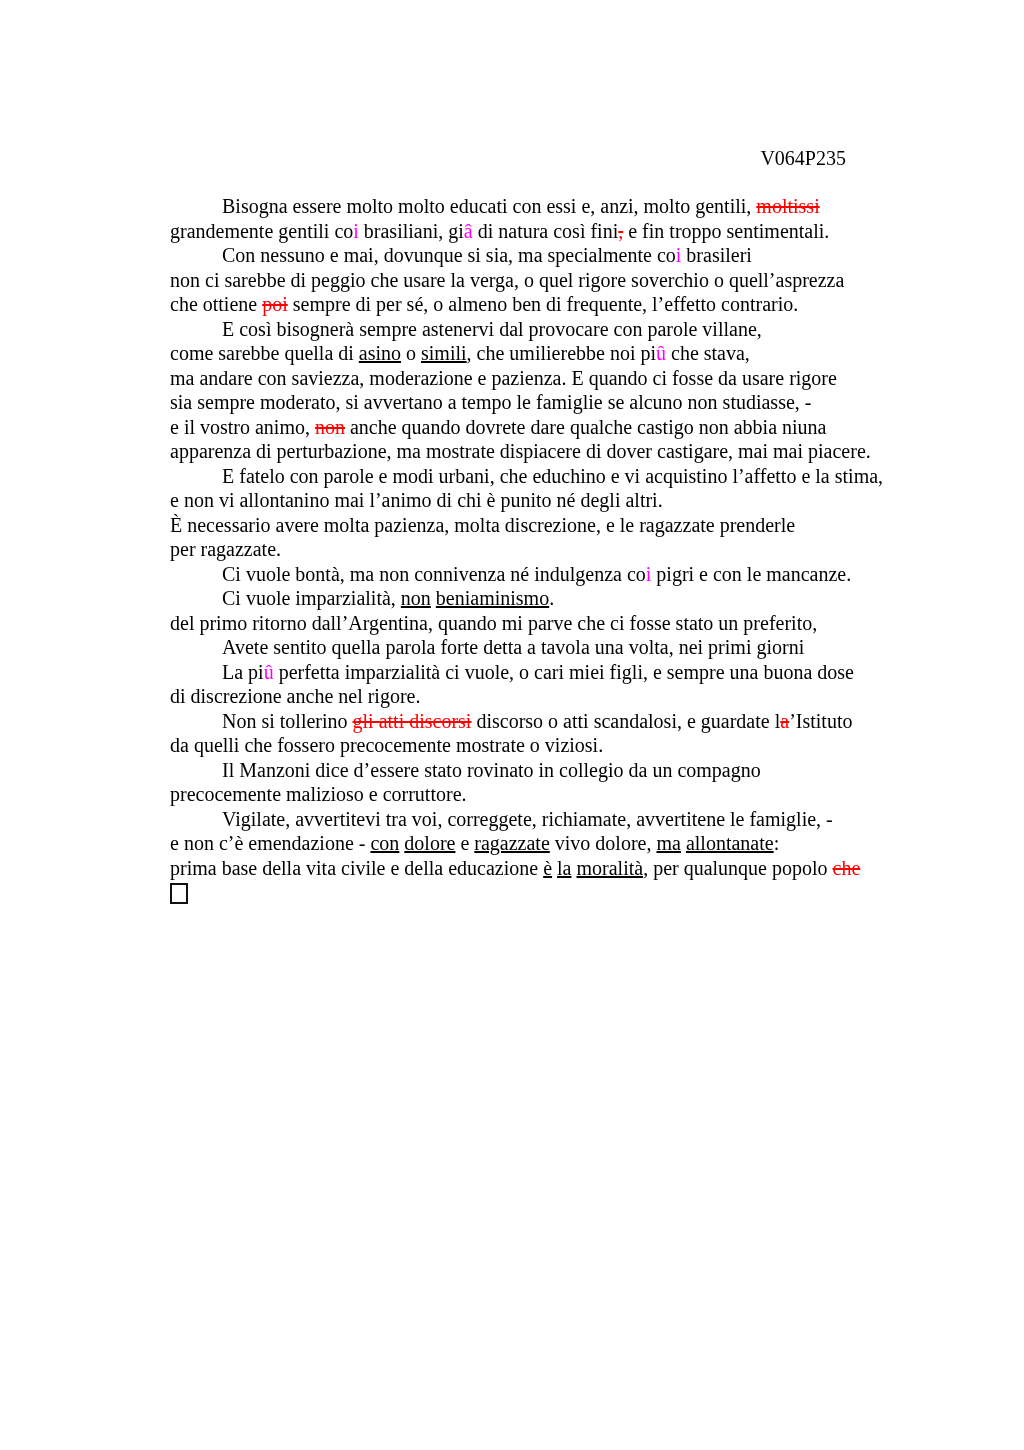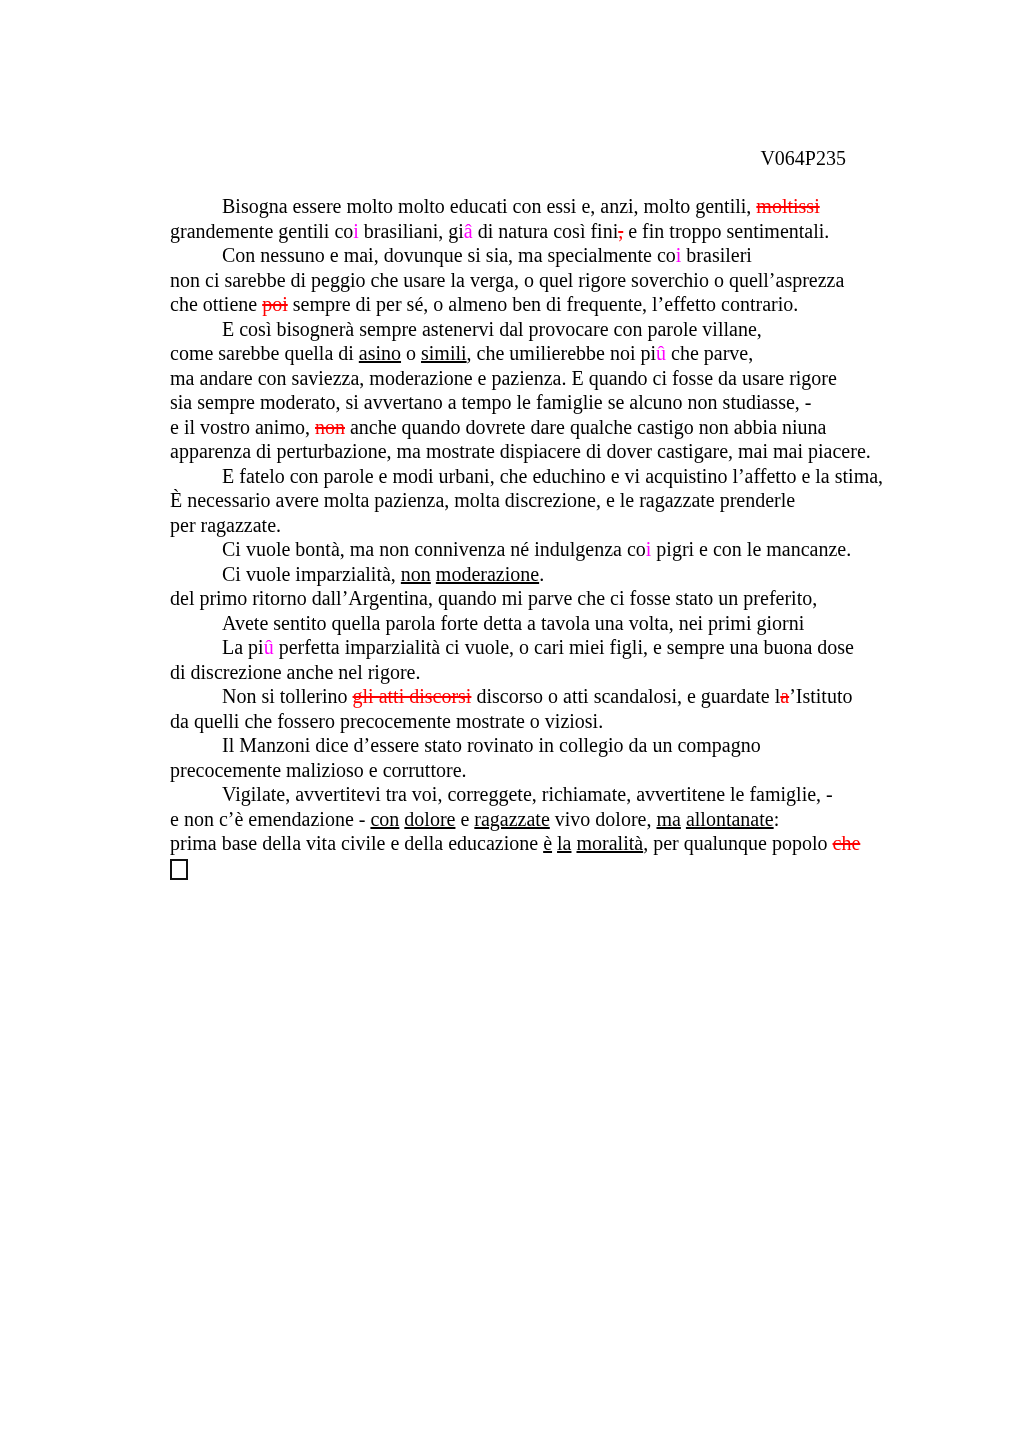--- a/index.html
+++ b/index.html
@@ -69,30 +69,31 @@
 
 <div class="page">
   <div class="header-code">V064P235</div>
   <div class="text-block">
       <div class="line indent"><span>Bisogna essere molto molto educati con essi e, anzi, molto gentili, </span><span class="strike">moltissi</span></div>
       <div class="line"><span>grandemente gentili co</span><span class="magenta">i</span><span> brasiliani, gi</span><span class="magenta">â</span><span> di natura così fini</span><span class="strike">,</span><span> e fin troppo sentimentali.</span></div>
       <div class="line indent"><span>Con nessuno e mai, dovunque si sia, ma specialmente co</span><span class="magenta">i</span><span> brasileri</span></div>
       <div class="line"><span>non ci sarebbe di peggio che usare la verga, o quel rigore soverchio o quell’asprezza</span></div>
       <div class="line"><span>che ottiene </span><span class="strike">poi</span><span> sempre di per sé, o almeno ben di frequente, l’effetto contrario.</span></div>
       <div class="line indent"><span>E così bisognerà sempre astenervi dal provocare con parole villane,</span></div>
-      <div class="line"><span>come sarebbe quella di </span><span class="underline">asino</span><span> o </span><span class="underline">simili</span><span>, che umilierebbe noi pi</span><span class="magenta">û</span><span> che parve,</span></div>
+      <div class="line"><span>come sarebbe quella di </span><span class="underline">asino</span><span> o </span><span class="underline">simili</span><span>, che umilierebbe noi pi</span><span class="magenta">û</span><span> che stava,</span></div>
       <div class="line"><span>ma andare con saviezza, moderazione e pazienza. E quando ci fosse da usare rigore</span></div>
       <div class="line"><span>sia sempre moderato, si avvertano a tempo le famiglie se alcuno non studiasse, -</span></div>
       <div class="line"><span>e il vostro animo, </span><span class="strike">non</span><span> anche quando dovrete dare qualche castigo non abbia niuna</span></div>
       <div class="line"><span>apparenza di perturbazione, ma mostrate dispiacere di dover castigare, mai mai piacere.</span></div>
       <div class="line indent"><span>E fatelo con parole e modi urbani, che educhino e vi acquistino l’affetto e la stima,</span></div>
+      <div class="line"><span>e non vi allontanino mai l’animo di chi è punito né degli altri.</span></div>
       <div class="line"><span>È necessario avere molta pazienza, molta discrezione, e le ragazzate prenderle</span></div>
       <div class="line"><span>per ragazzate.</span></div>
       <div class="line indent"><span>Ci vuole bontà, ma non connivenza né indulgenza co</span><span class="magenta">i</span><span> pigri e con le mancanze.</span></div>
-      <div class="line indent"><span>Ci vuole imparzialità, </span><span class="underline">non</span><span> </span><span class="underline">moderazione</span><span>.</span></div>
+      <div class="line indent"><span>Ci vuole imparzialità, </span><span class="underline">non</span><span> </span><span class="underline">beniaminismo</span><span>.</span></div>
       <div class="line"><span>del primo ritorno dall’Argentina, quando mi parve che ci fosse stato un preferito,</span></div>
       <div class="line indent"><span>Avete sentito quella parola forte detta a tavola una volta, nei primi giorni</span></div>
       <div class="line indent"><span>La pi</span><span class="magenta">û</span><span> perfetta imparzialità ci vuole, o cari miei figli, e sempre una buona dose</span></div>
       <div class="line"><span>di discrezione anche nel rigore.</span></div>
       <div class="line indent"><span>Non si tollerino </span><span class="strike">gli atti discorsi</span><span> discorso o atti scandalosi, e guardate l</span><span class="strike">a</span><span>’Istituto</span></div>
       <div class="line"><span>da quelli che fossero precocemente mostrate o viziosi.</span></div>
       <div class="line indent"><span>Il Manzoni dice d’essere stato rovinato in collegio da un compagno</span></div>
       <div class="line"><span>precocemente malizioso e corruttore.</span></div>
       <div class="line indent"><span>Vigilate, avvertitevi tra voi, correggete, richiamate, avvertitene le famiglie, -</span></div>
       <div class="line"><span>e non c’è emendazione - </span><span class="underline">con</span><span> </span><span class="underline">dolore</span><span> e </span><span class="underline">ragazzate</span><span> vivo dolore, </span><span class="underline">ma</span><span> </span><span class="underline">allontanate</span><span>:</span></div>

